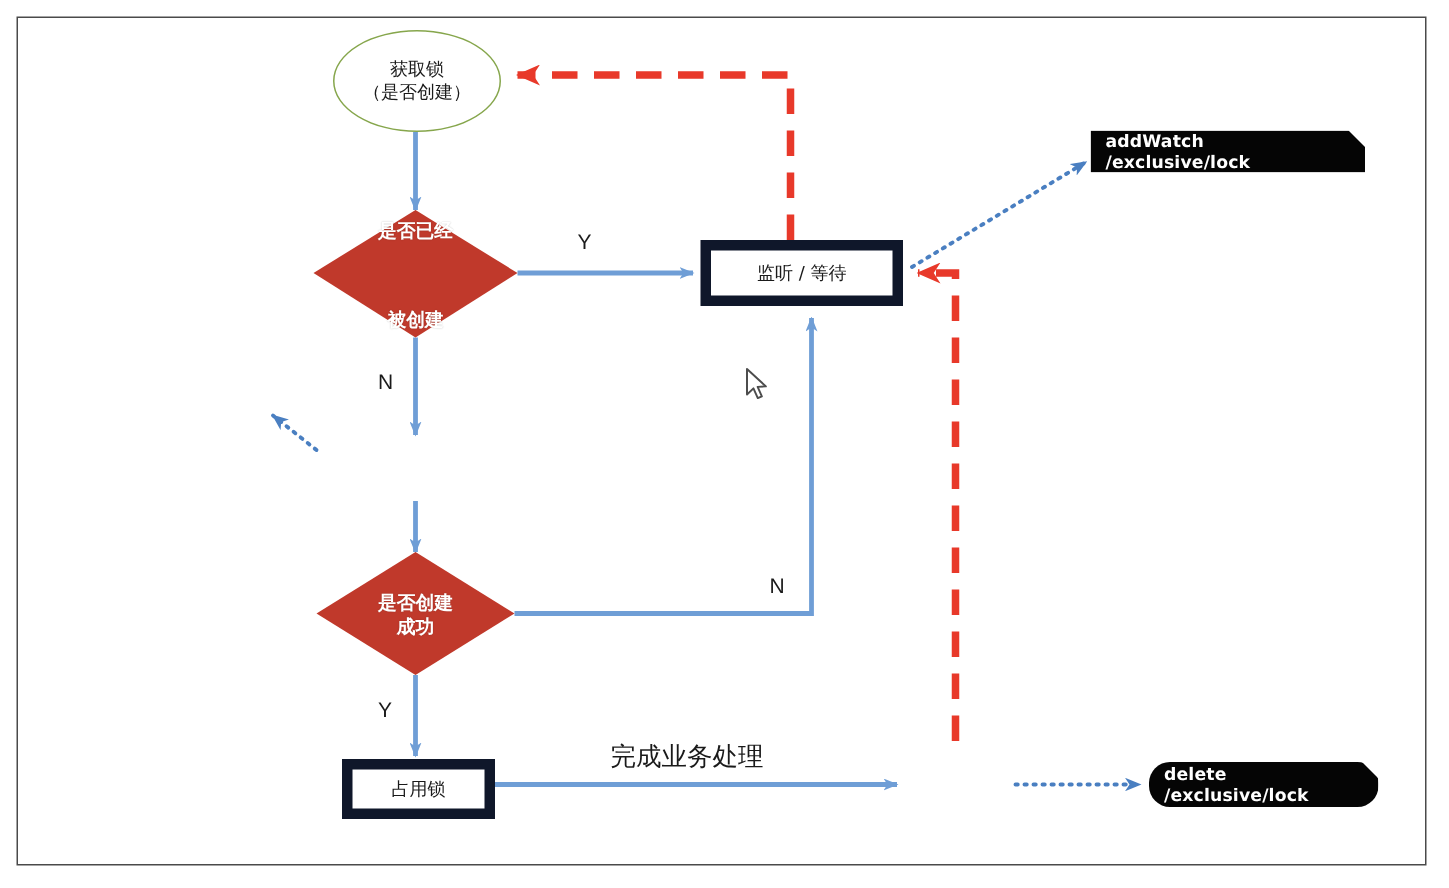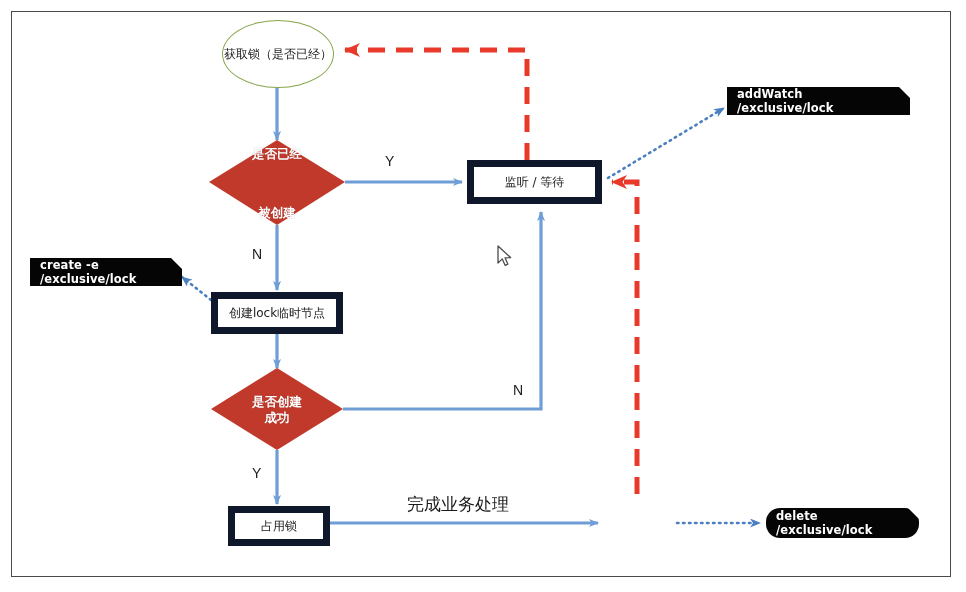--- a/index.html
+++ b/index.html
@@ -180,55 +180,49 @@
     <g>
       <polygon points="277,140 345,182 277,225 209,182" fill="#c0392b"></polygon>
     </g>
 
     
     <g>
       <polygon points="277,368 343,409 277,450 211,409" fill="#c0392b"></polygon>
     </g>
   </svg>
 
-  <div class="node node-ellipse" style="left:222px; top:20px; width:112px; height:68px; flex-direction:row;">
+  <div class="node node-ellipse" style="left:222px; top:20px; width:112px; height:68px; flex-direction:column;">
     <span>获取锁</span>
-    <span>（是否已经）</span>
+    <span>（是否创建）</span>
   </div>
 
   <div class="node node-diamond-text" style="left:225px; top:162px; width:104px; height:42px; flex-direction:column;gap:43px;">
     <span>是否已经</span>
     <span>被创建</span>
   </div>
 
   <div class="node node-rect" style="left:467px; top:160px; width:135px; height:44px;">
     <span>监听 / 等待</span>
   </div>
 
-  <div class="node node-rect" style="left:211px; top:292px; width:132px; height:42px;">
-    <span>创建lock临时节点</span>
-  </div>
 
   <div class="node node-diamond-text" style="left:225px; top:389px; width:104px; height:42px; flex-direction:column;">
     <span>是否创建</span>
     <span>成功</span>
   </div>
 
   <div class="node node-rect" style="left:228px; top:506px; width:102px; height:40px;">
     <span>占用锁</span>
   </div>
 
 
   <div class="callout callout-tr" style="left:727px; top:87px; width:183px; height:28px;">
     <span>addWatch  /exclusive/lock</span>
   </div>
 
-  <div class="callout callout-tr" style="left:30px; top:258px; width:152px; height:28px;">
-    <span>create -e /exclusive/lock</span>
-  </div>
 
   <div class="callout callout-tr" style="left:766px; top:508px; width:153px; height:30px;border-radius:14px;">
     <span>delete  /exclusive/lock</span>
   </div>
 
   <div class="edge-label" style="left:385px; top:153px;">Y</div>
 
   <div class="edge-label" style="left:252px; top:246px;">N</div>
 
   <div class="edge-label" style="left:513px; top:382px;">N</div>

